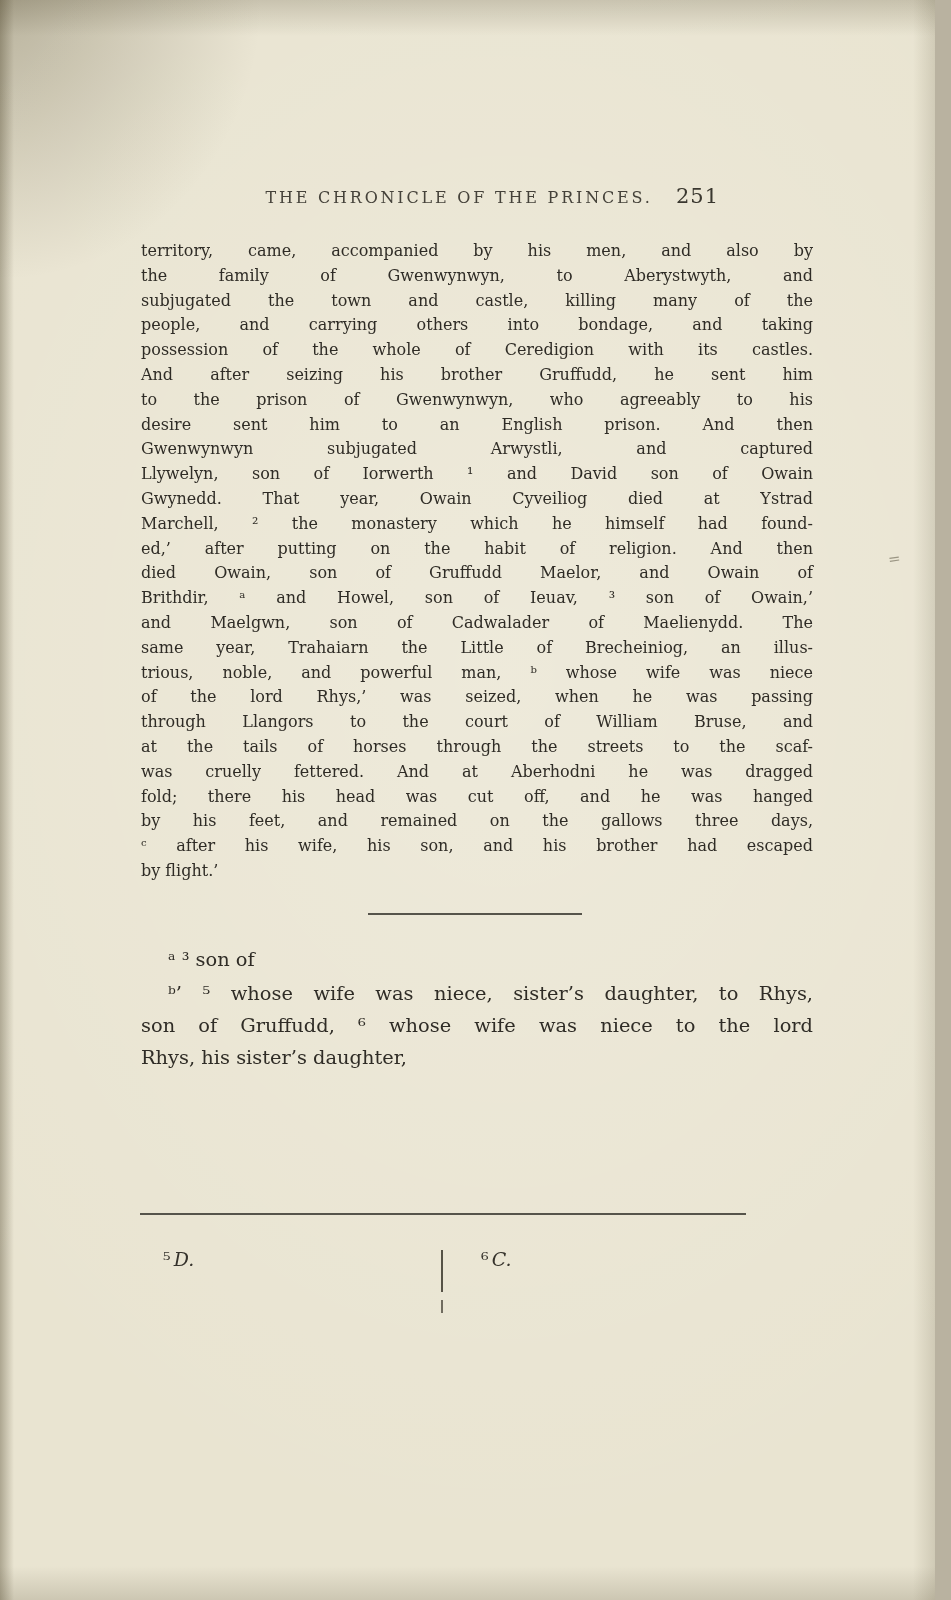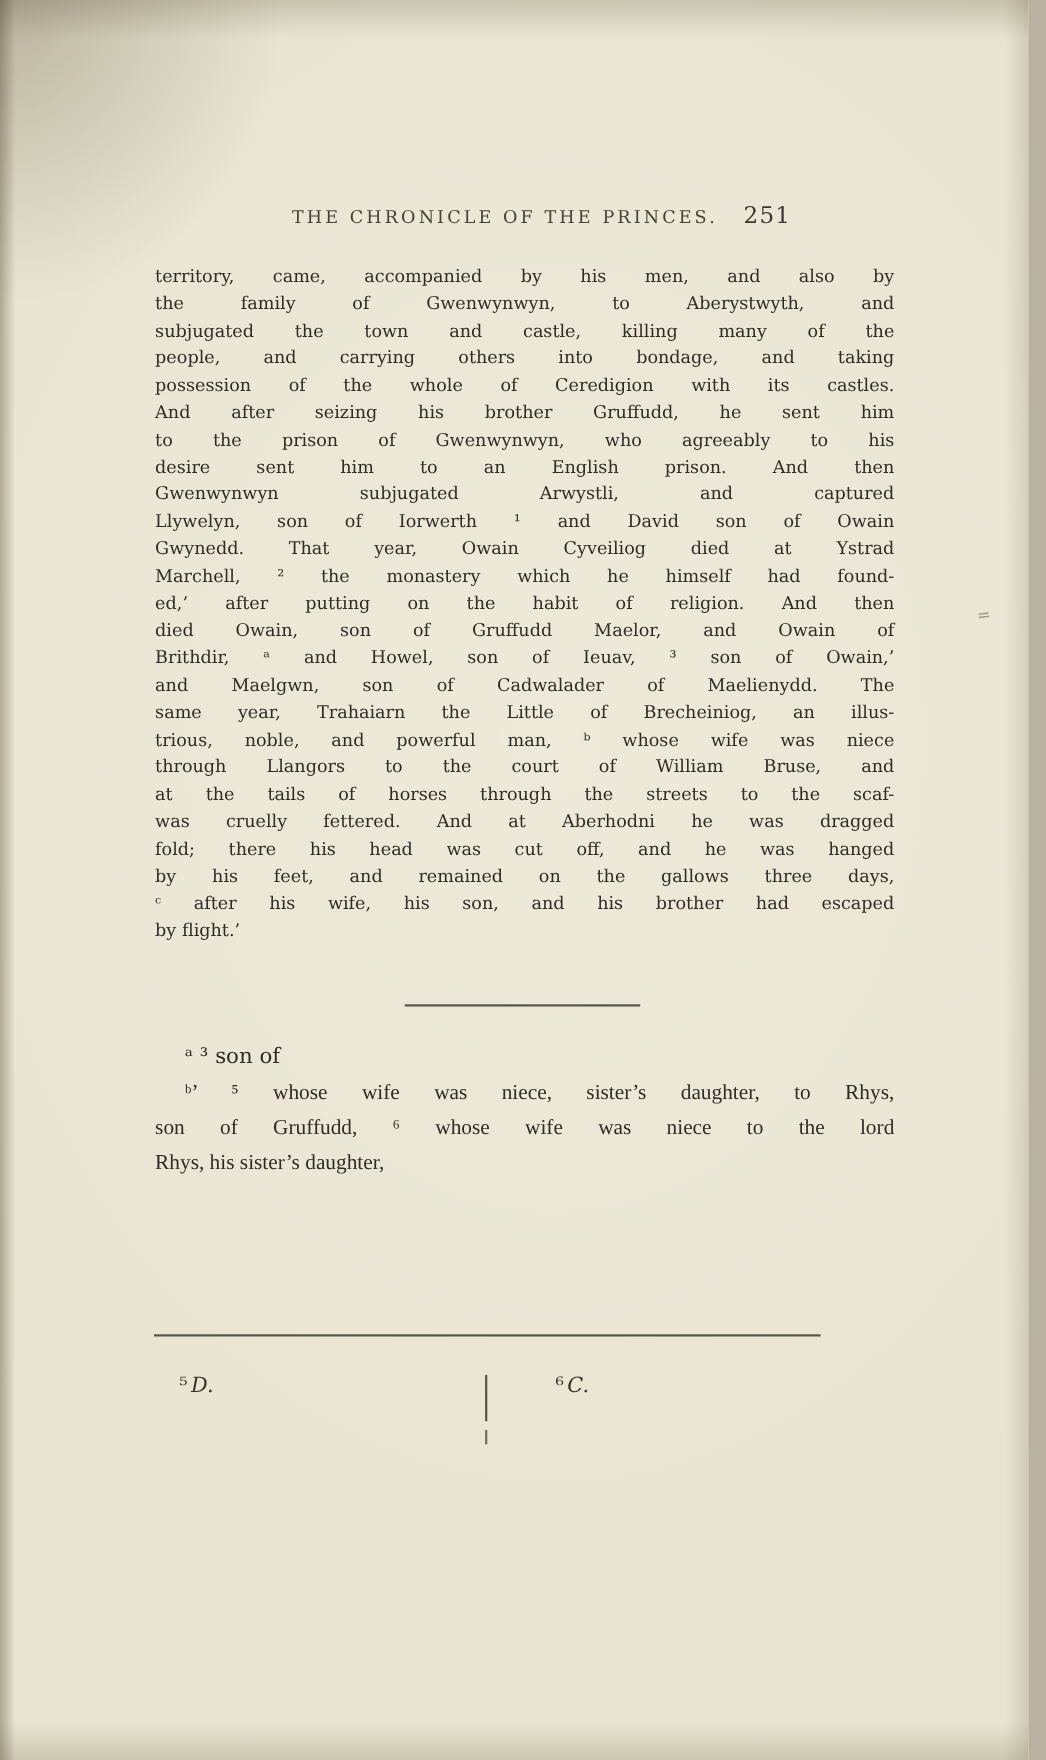--- a/index.html
+++ b/index.html
@@ -78,32 +78,32 @@
     border-top: 2px solid #56544b;
   }
 
   .footnotes {
     position: absolute;
     top: 944px; left: 141px; width: 672px;
     font-size: 19.4px;
     line-height: 32px;
   }
   .footnote .line:first-child { text-indent: 27px; }
-  .footnote-b { margin-top: 2px; font-family: Liberation Serif, serif; }
+  .footnote-b { margin-top: 2px; }
   .footnote-c { margin-top: 4px; }
 
   .bottom-notes {
     position: absolute;
     top: 1248px; left: 141px; width: 672px;
     height: 80px;
     font-size: 19px;
     color: #35322b;
   }
   .note-left  { position: absolute; left: 22px;  top: 0; }
-  .note-right { position: absolute; left: 340px; top: 0; margin-left: 24px; }
+  .note-right { position: absolute; left: 340px; top: 0; }
   .note-label { font-style: italic; padding-left: 3px; }
   .vbar  { position: absolute; left: 300px; top: 2px;  height: 42px; border-left: 2px solid rgba(60,56,45,0.85); }
   .vbar2 { position: absolute; left: 300px; top: 52px; height: 13px; border-left: 2px solid rgba(60,56,45,0.7); }
 
   .margin-mark {
     position: absolute;
     left: 888px; top: 550px;
     font-size: 15px;
     color: rgba(90,84,66,0.55);
     transform: rotate(-8deg);
@@ -131,20 +131,21 @@
       <div class="line">Gwenwynwyn subjugated Arwystli, and captured</div>
       <div class="line">Llywelyn, son of Iorwerth ¹ and David son of Owain</div>
       <div class="line">Gwynedd. That year, Owain Cyveiliog died at Ystrad</div>
       <div class="line">Marchell, ² the monastery which he himself had found-</div>
       <div class="line">ed,’ after putting on the habit of religion. And then</div>
       <div class="line">died Owain, son of Gruffudd Maelor, and Owain of</div>
       <div class="line">Brithdir, ᵃ and Howel, son of Ieuav, ³ son of Owain,’</div>
       <div class="line">and Maelgwn, son of Cadwalader of Maelienydd. The</div>
       <div class="line">same year, Trahaiarn the Little of Brecheiniog, an illus-</div>
       <div class="line">trious, noble, and powerful man, ᵇ whose wife was niece</div>
+      <div class="line">of the lord Rhys,’ was seized, when he was passing</div>
       <div class="line">through Llangors to the court of William Bruse, and</div>
       <div class="line">at the tails of horses through the streets to the scaf-</div>
       <div class="line">was cruelly fettered. And at Aberhodni he was dragged</div>
       <div class="line">fold; there his head was cut off, and he was hanged</div>
       <div class="line">by his feet, and remained on the gallows three days,</div>
       <div class="line">ᶜ after his wife, his son, and his brother had escaped</div>
       <div class="line">by flight.’</div>
     </div>
 
   <div class="margin-mark">=</div>

